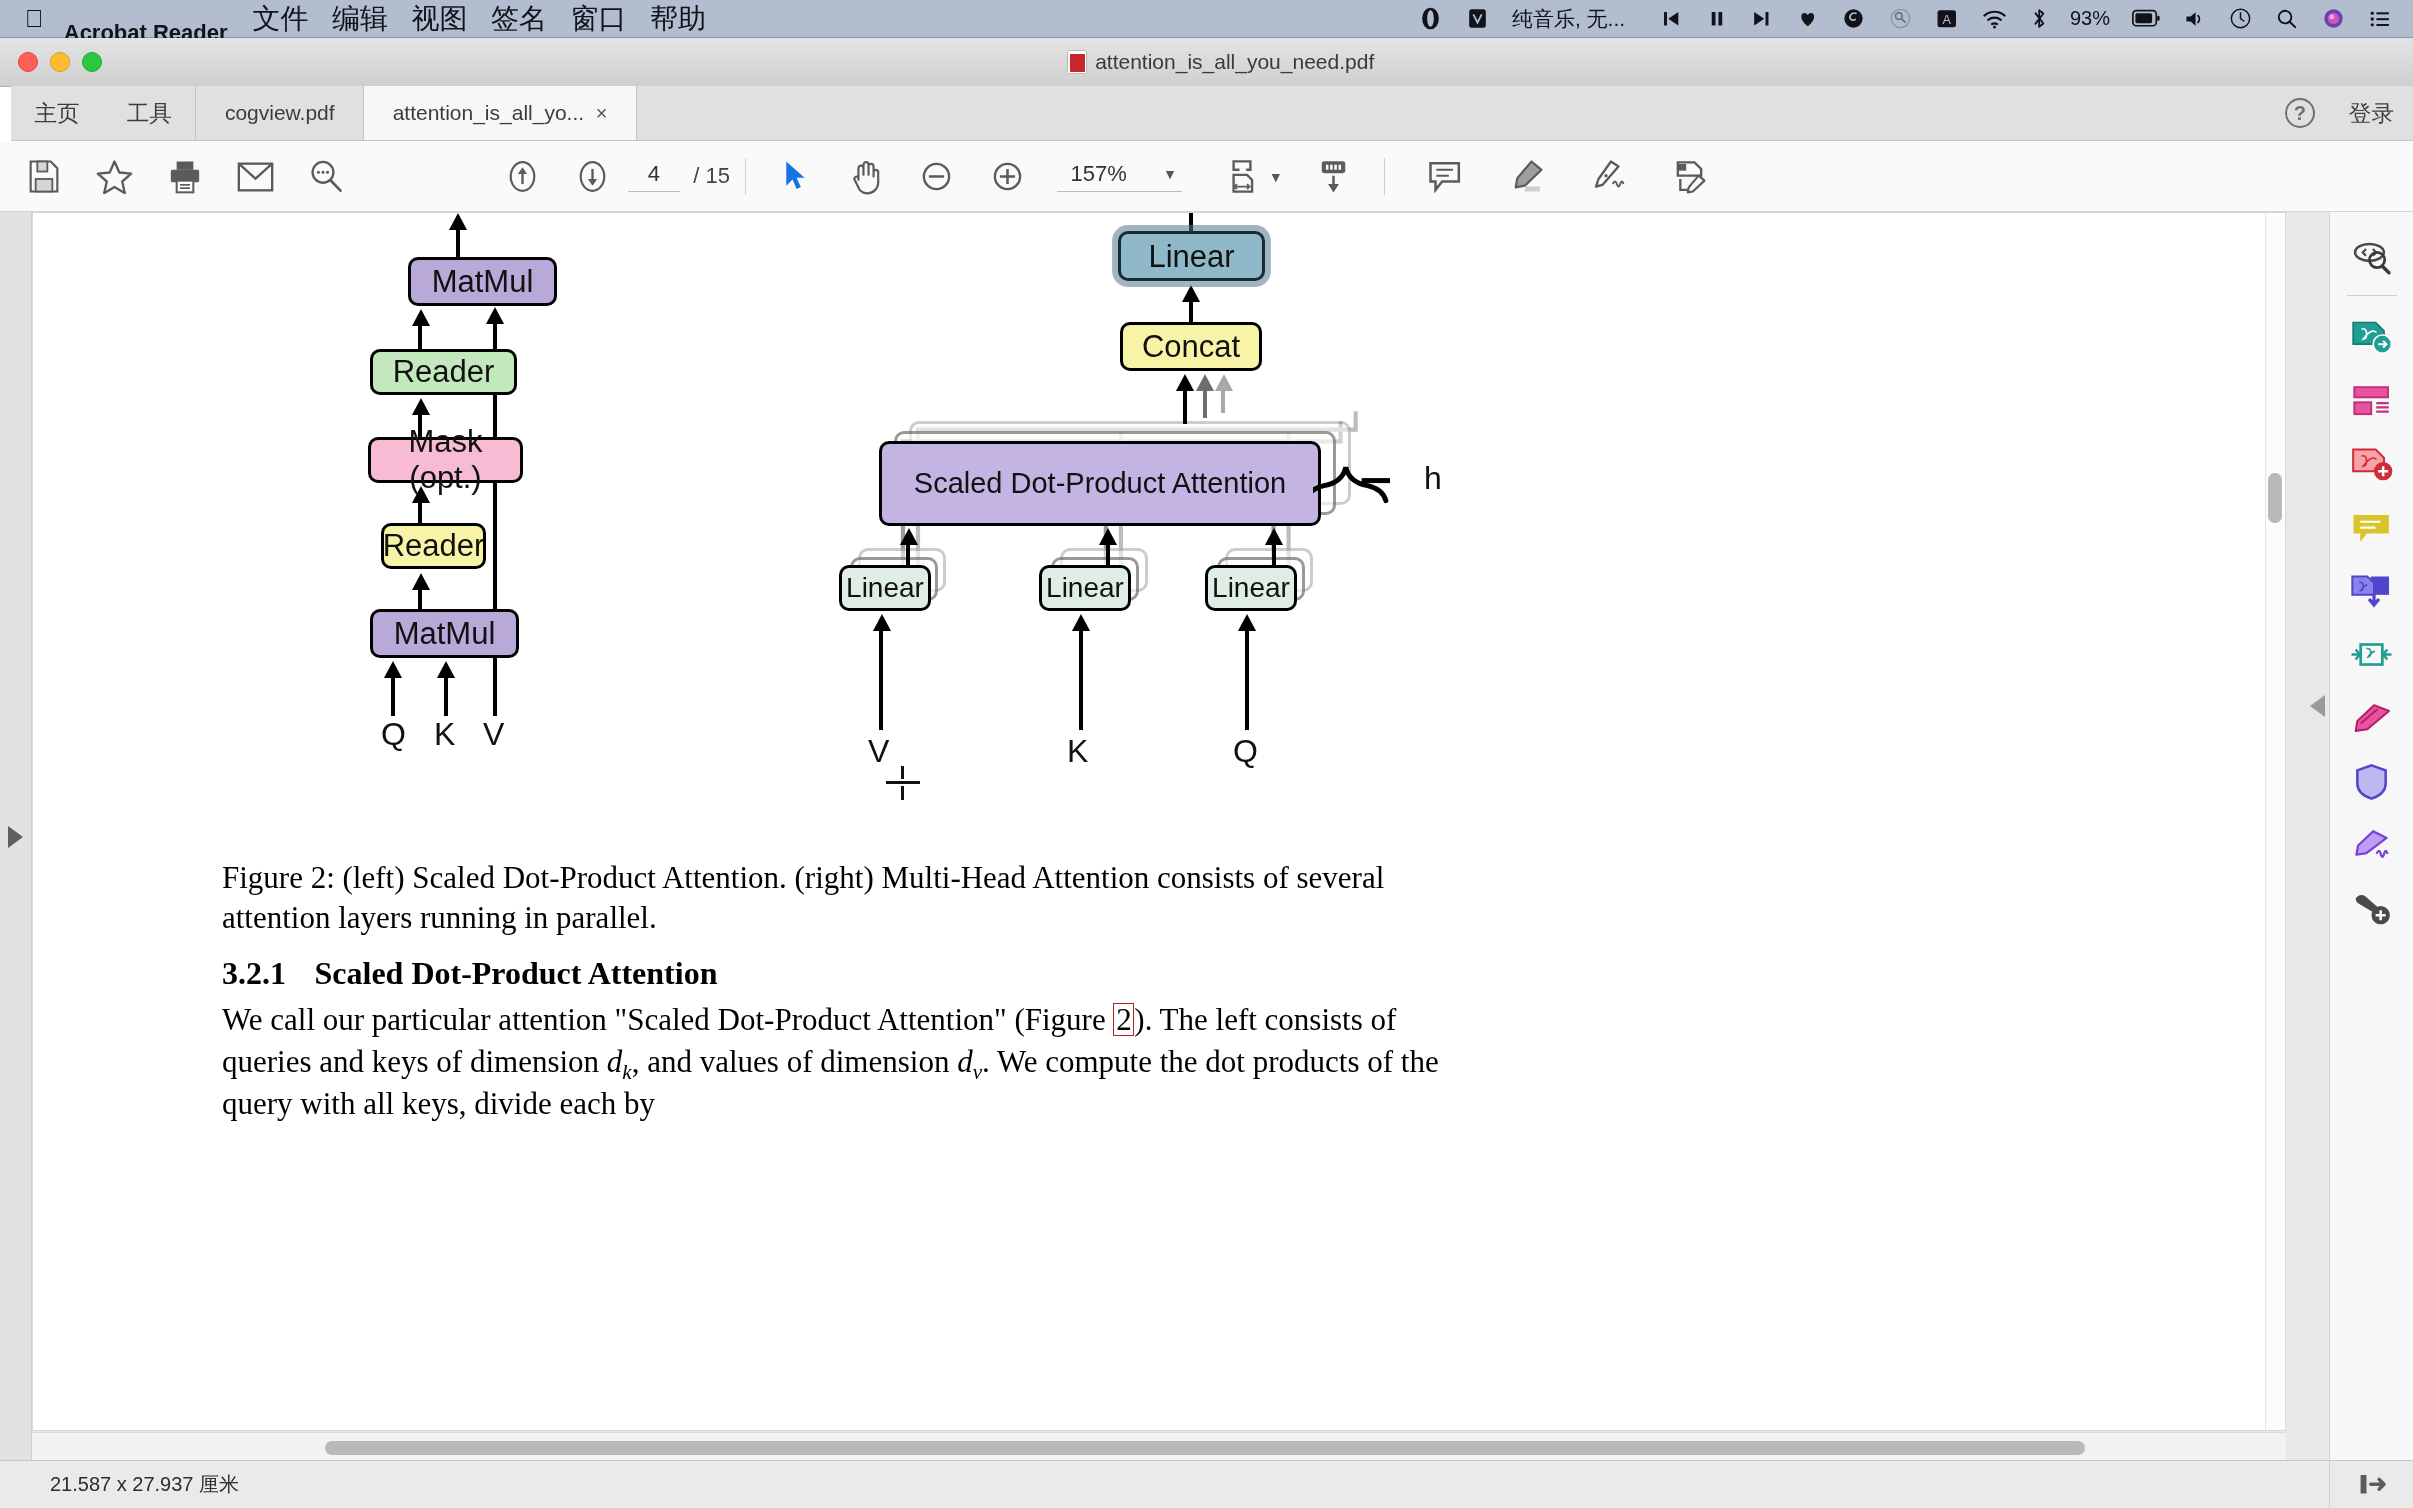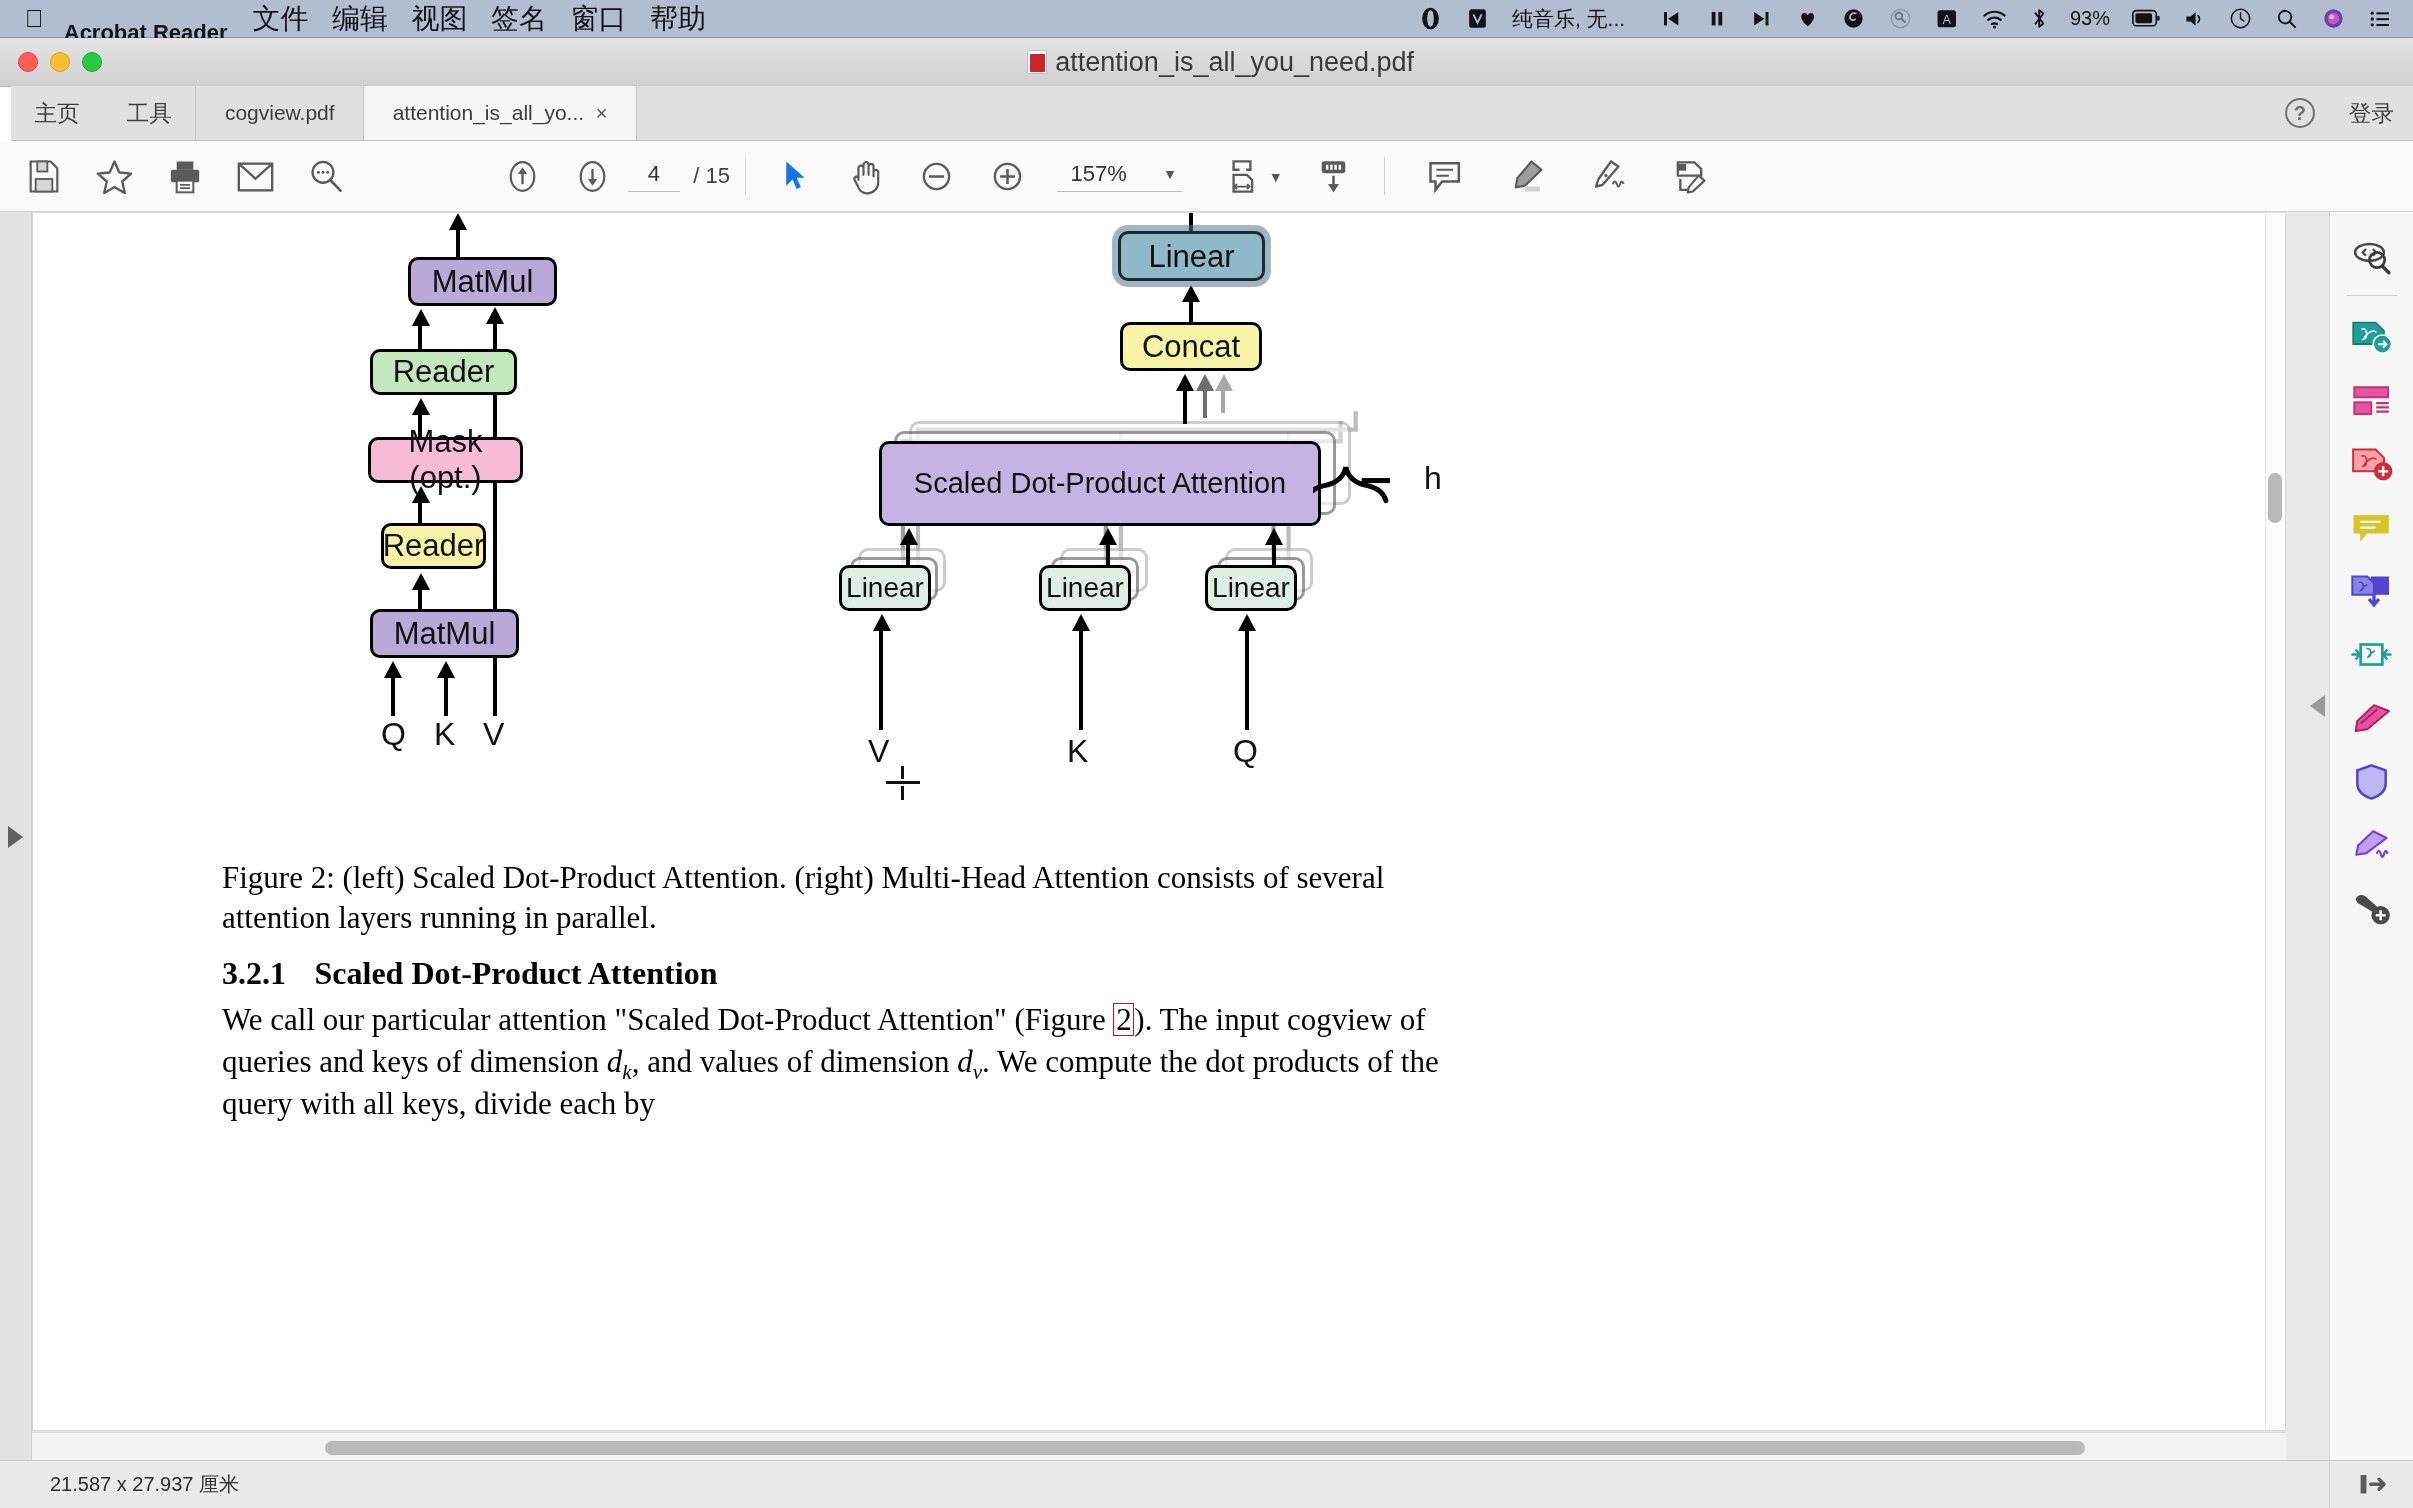--- a/index.html
+++ b/index.html
@@ -35,21 +35,21 @@
     border-bottom: 0.8px solid #aeaeae;
     display: flex; align-items: center;
   }
   .traffic { display:flex; gap: 11.7px; margin-left: 18.4px; }
   .tl { width: 20px; height: 20px; border-radius: 50%; }
   .tl.r { background: #ff5f57; border: 0.8px solid #e0443e; }
   .tl.y { background: #febc2e; border: 0.8px solid #d89d26; }
   .tl.g { background: #28c840; border: 0.8px solid #1dad2b; }
   #titlebar .doctitle {
     position:absolute; left:0; right:0; text-align:center;
-    font-size: 27px; color: #3a3a3a;
+    font-size: 21px; color: #3a3a3a;
     display:flex; align-items:center; justify-content:center; gap: 8.4px; padding-left: 28px;
   }
   .pdficon {
     width: 20px; height: 23.5px; background:#fff; border:0.8px solid #bbb;
     border-radius:1.7px; display:inline-flex; align-items:center; justify-content:center;
     position:relative;
   }
   .pdficon::after{
     content:""; position:absolute; left:2.5px; top:2.5px; width:15px; height:18.4px;
     background:#c9252d; border-radius:0.8px;
@@ -687,21 +687,21 @@
 
     <div class="cap" style="left:189px; top:645px; width:1751px;">Figure 2:  (left) Scaled Dot-Product Attention.  (right) Multi-Head Attention consists of several</div>
     <div class="cap" style="left:189px; top:685px; width:1751px;">attention layers running in parallel.</div>
 
     <div class="sechead" style="left:189px; top:742px;">
       <span>3.2.1</span>
       <span>Scaled Dot-Product Attention</span>
     </div>
 
     <div class="bodytext" style="left:189px; top:786px; width:1760px;">
-      <span>We call our particular attention "Scaled Dot-Product Attention" (Figure </span><span class="figref">2</span><span>). The input cogview of</span>
+      <span>We call our particular attention "Scaled Dot-Product Attention" (Figure </span><span class="figref">2</span><span>). The left consists of</span>
     </div>
     <div class="bodytext" style="left:189px; top:828px; width:1760px;">
       <span>queries and keys of dimension </span><span class="mathvar"><span>d</span><sub>k</sub></span><span>, and values of dimension </span><span class="mathvar"><span>d</span><sub>v</sub></span><span>. We compute the dot products of the</span>
     </div>
     <div class="bodytext" style="left:189px; top:870px; width:1760px;">query with all keys, divide each by</div>
 
     <div id="vscroll">
       <div id="vthumb"></div>
     </div>
   </div>

